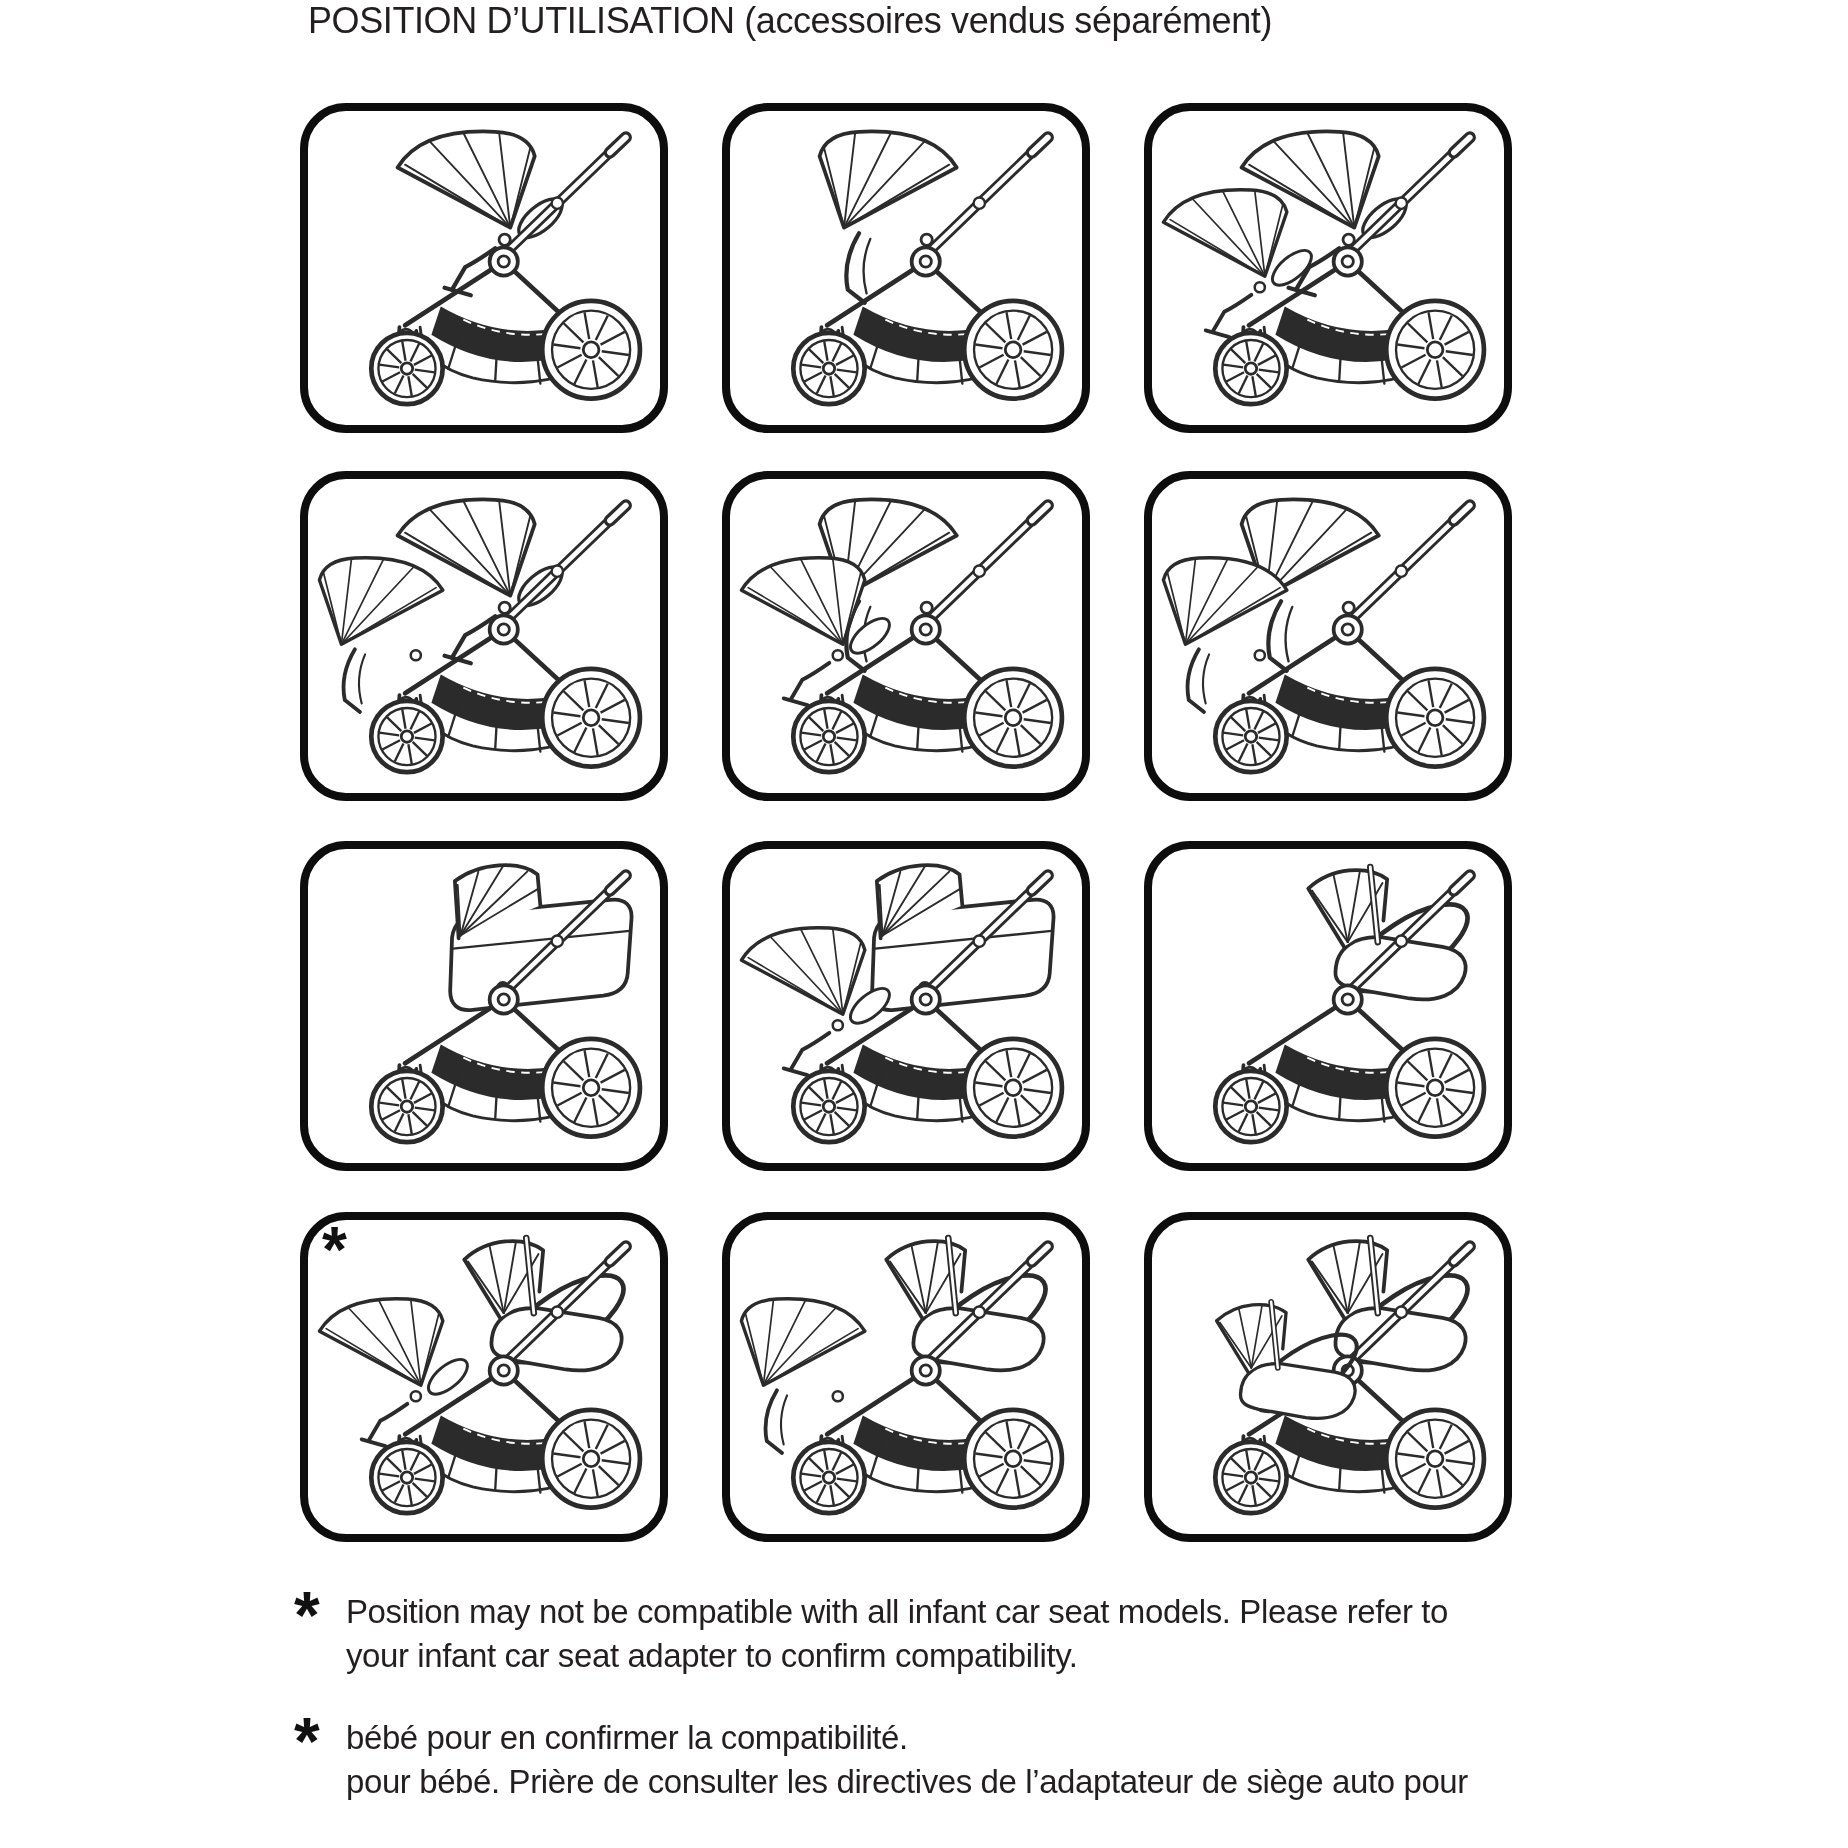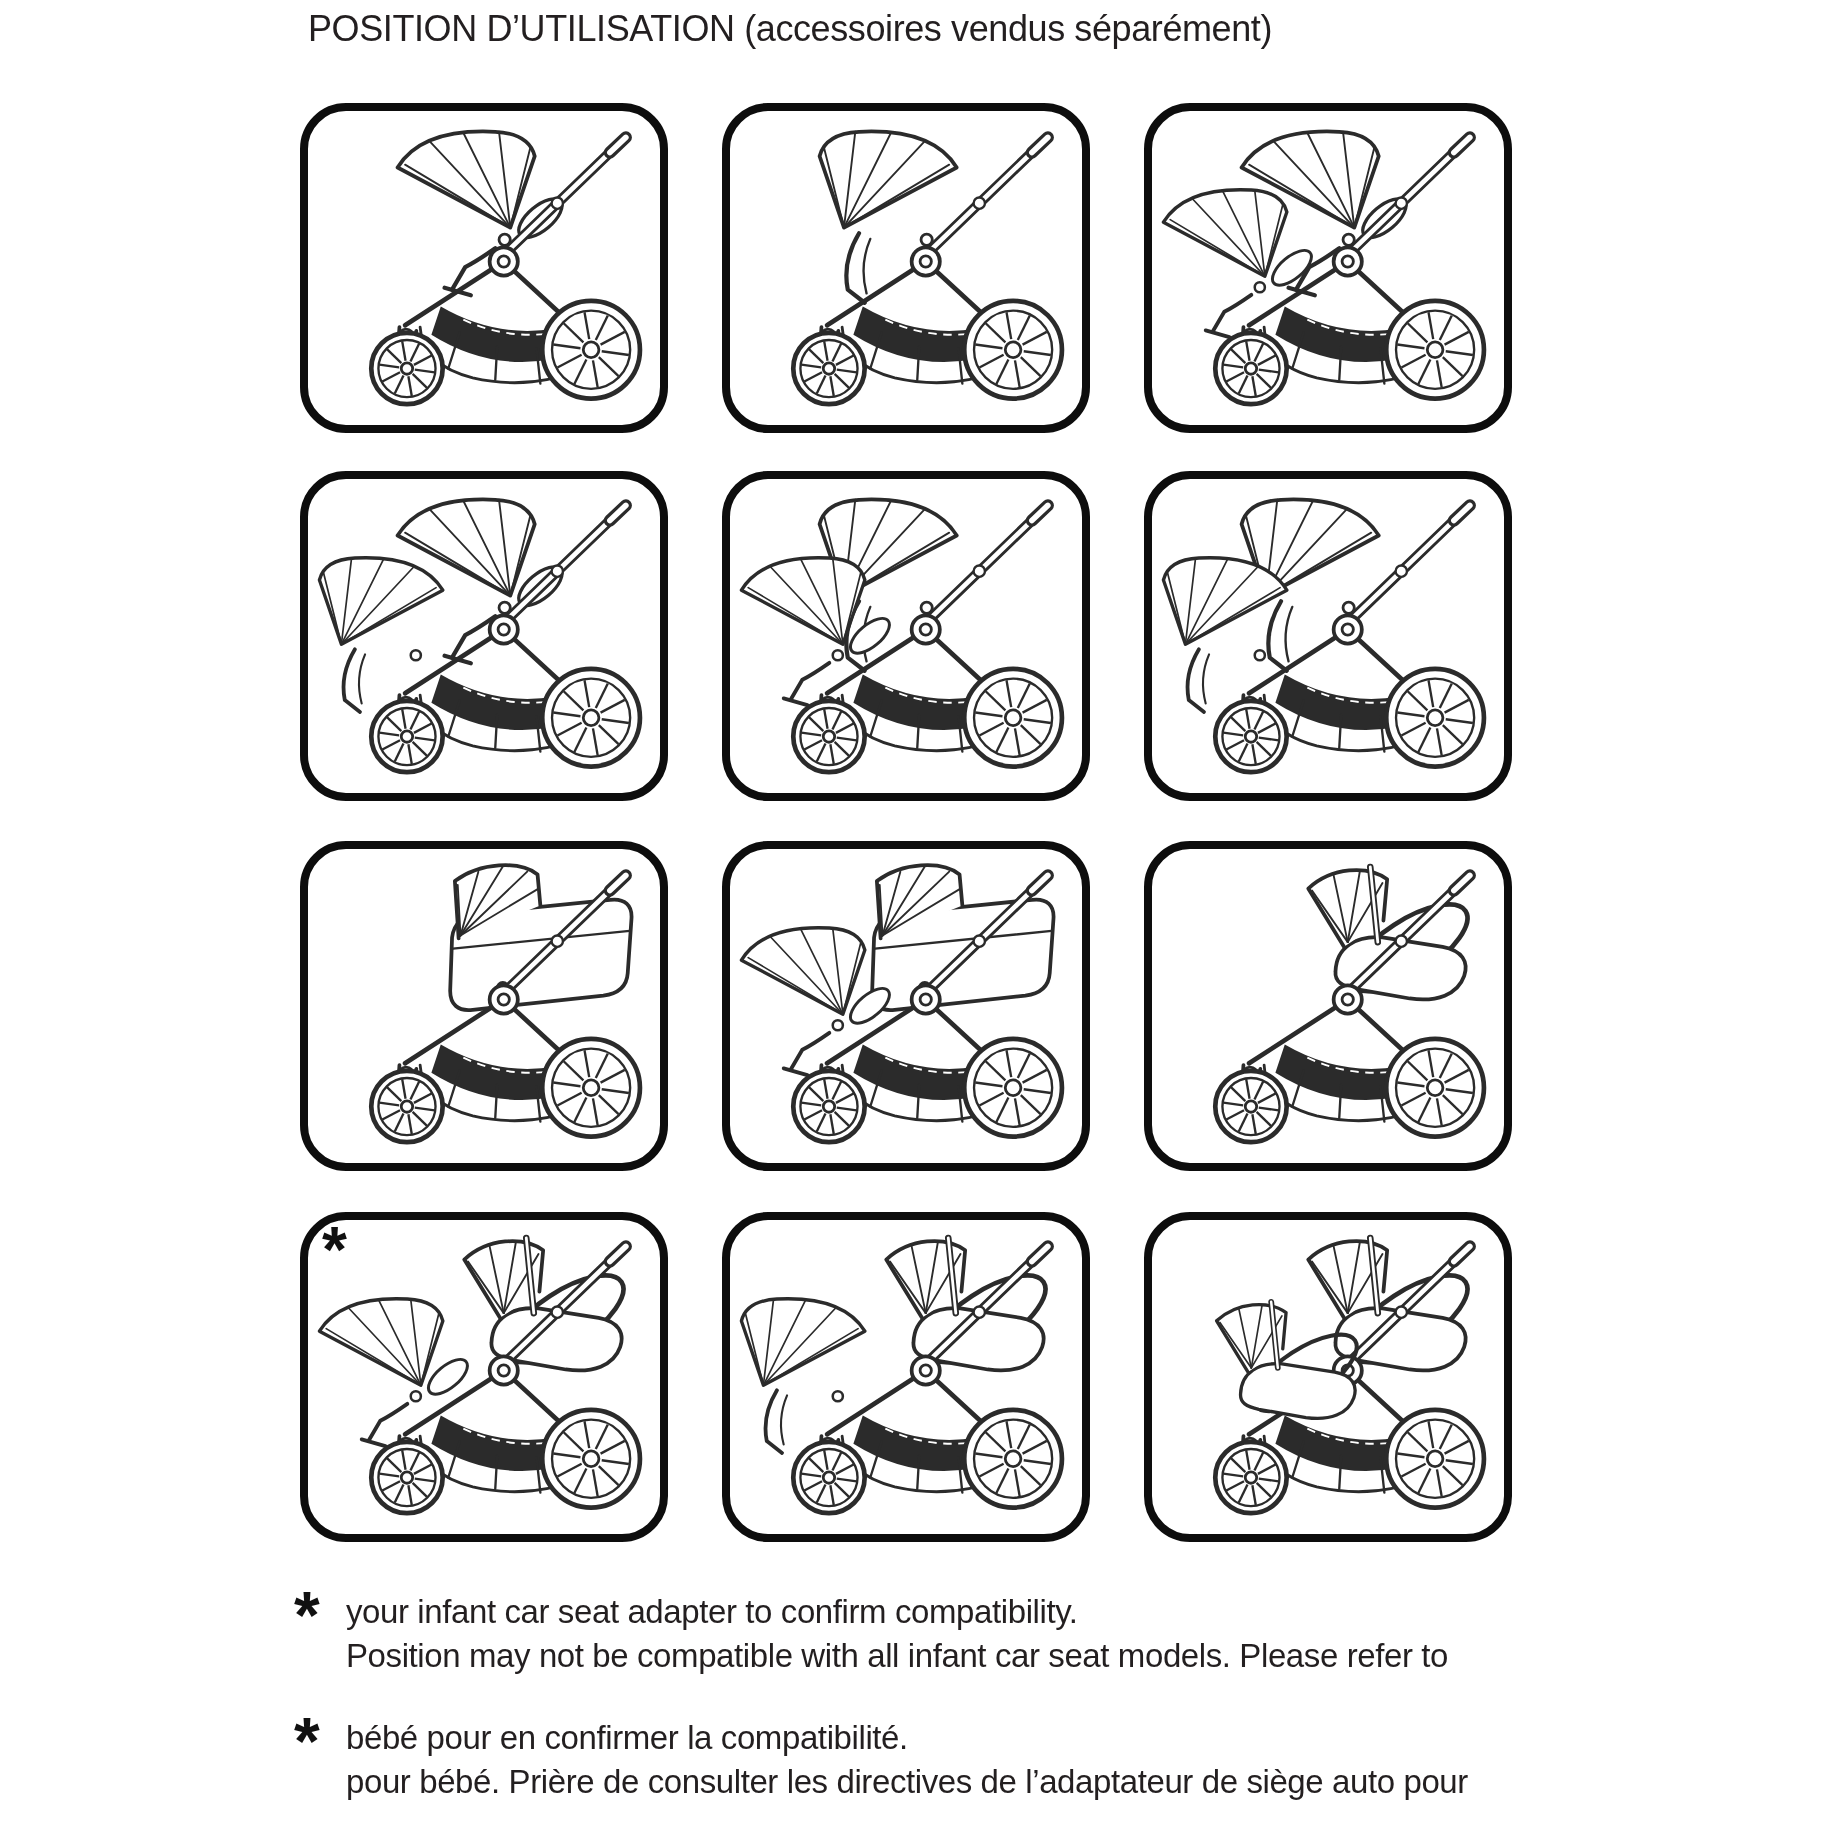--- a/index.html
+++ b/index.html
@@ -6,21 +6,21 @@
   body{
     width:1848px;height:1848px;
     background:#ffffff;
     font-family:"Liberation Sans", sans-serif;
     color:#231f20;
     position:relative;
     overflow:hidden;
   }
   .title{
     position:absolute;
-    left:308px; top:8px;
+    left:308px; top:0;
     font-size:36px;
     font-weight:500;
     letter-spacing:-0.4px;
     white-space:nowrap;
   }
   .grid{position:absolute;left:0;top:0;width:1848px;height:1848px;}
   .cell{
     position:absolute;
     width:368px;height:330px;
     box-sizing:border-box;
@@ -847,22 +847,22 @@
           <path d="M229,17 L237,97" stroke="#2b2b2b" stroke-width="7" fill="none" stroke-linecap="round"></path>
           <path d="M229,17 L237,97" stroke="#fff" stroke-width="3" fill="none" stroke-linecap="round"></path>
         </g>
       </svg>
     </div>
   </div>
 <div class="footnotes">
     <div class="footnote" style="top: 1590px;">
       <span class="fn-star">*</span>
       <div class="fn-text">
+        <div class="fn-line">Position may not be compatible with all infant car seat models. Please refer to</div>
         <div class="fn-line">your infant car seat adapter to confirm compatibility.</div>
-        <div class="fn-line">Position may not be compatible with all infant car seat models. Please refer to</div>
       </div>
     </div>
     <div class="footnote" style="top: 1716px;">
       <span class="fn-star">*</span>
       <div class="fn-text">
         <div class="fn-line">bébé pour en confirmer la compatibilité.</div>
         <div class="fn-line">pour bébé. Prière de consulter les directives de l’adaptateur de siège auto pour</div>
       </div>
     </div>
   </div>

